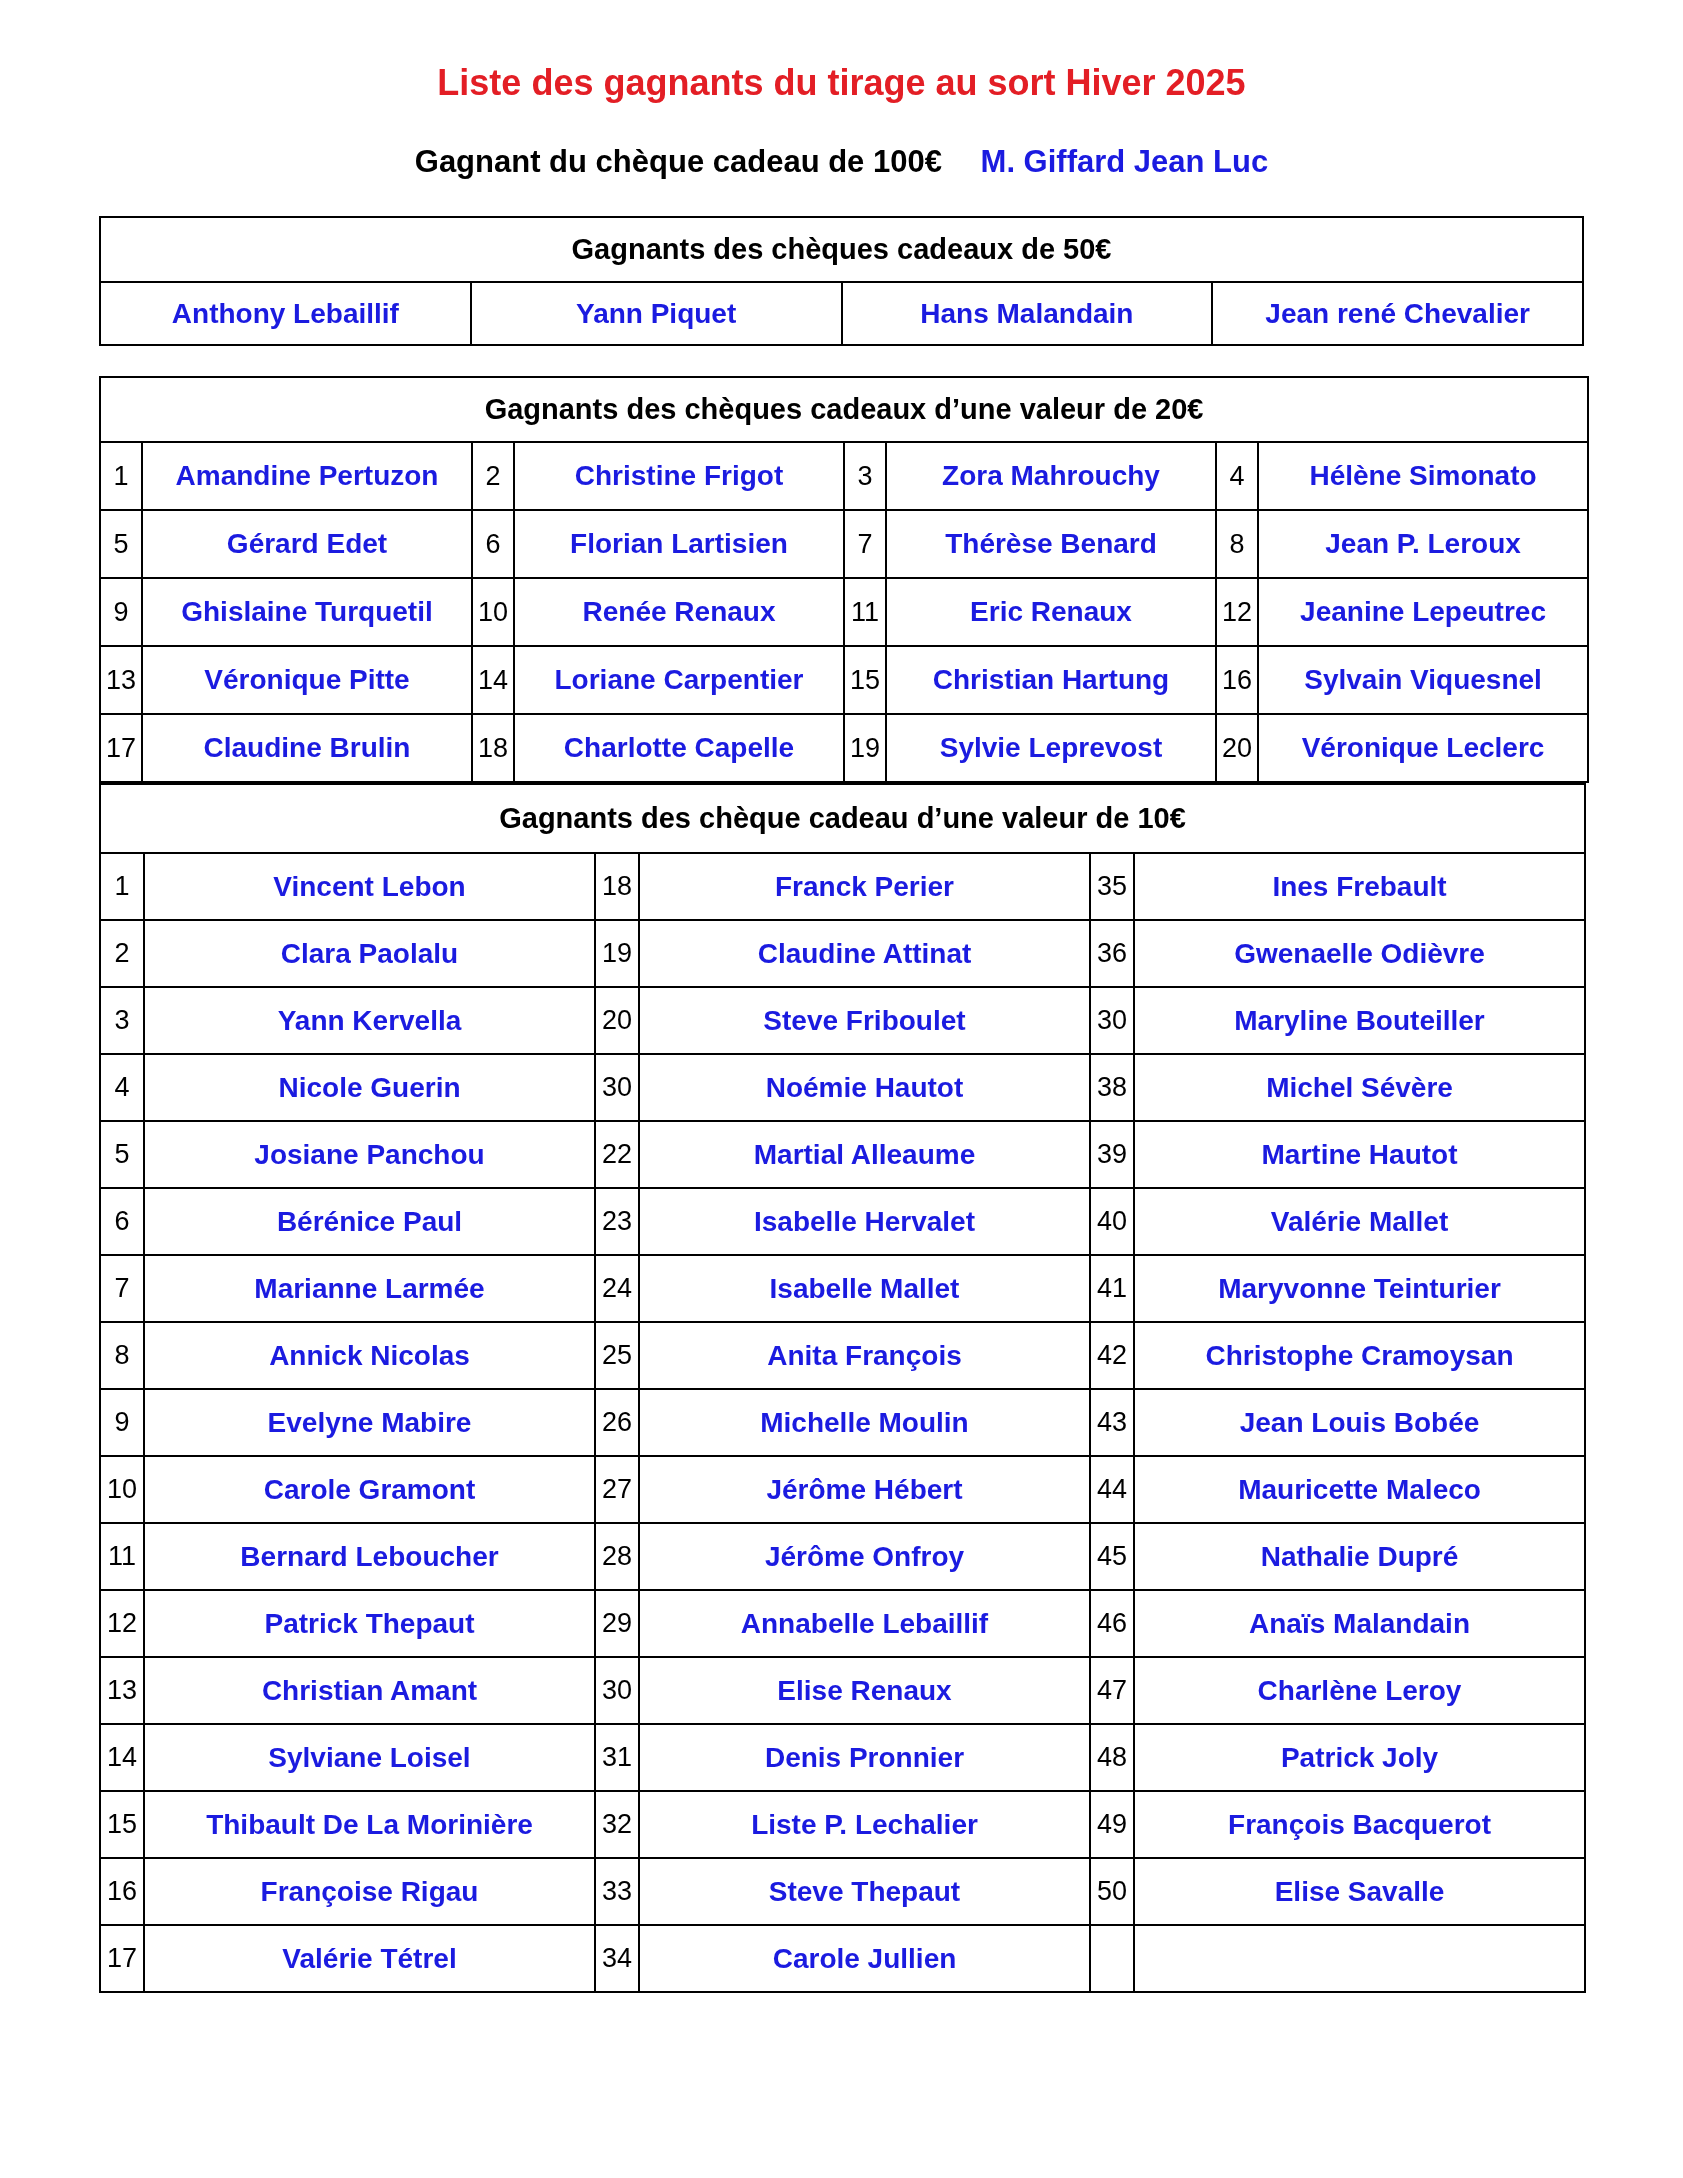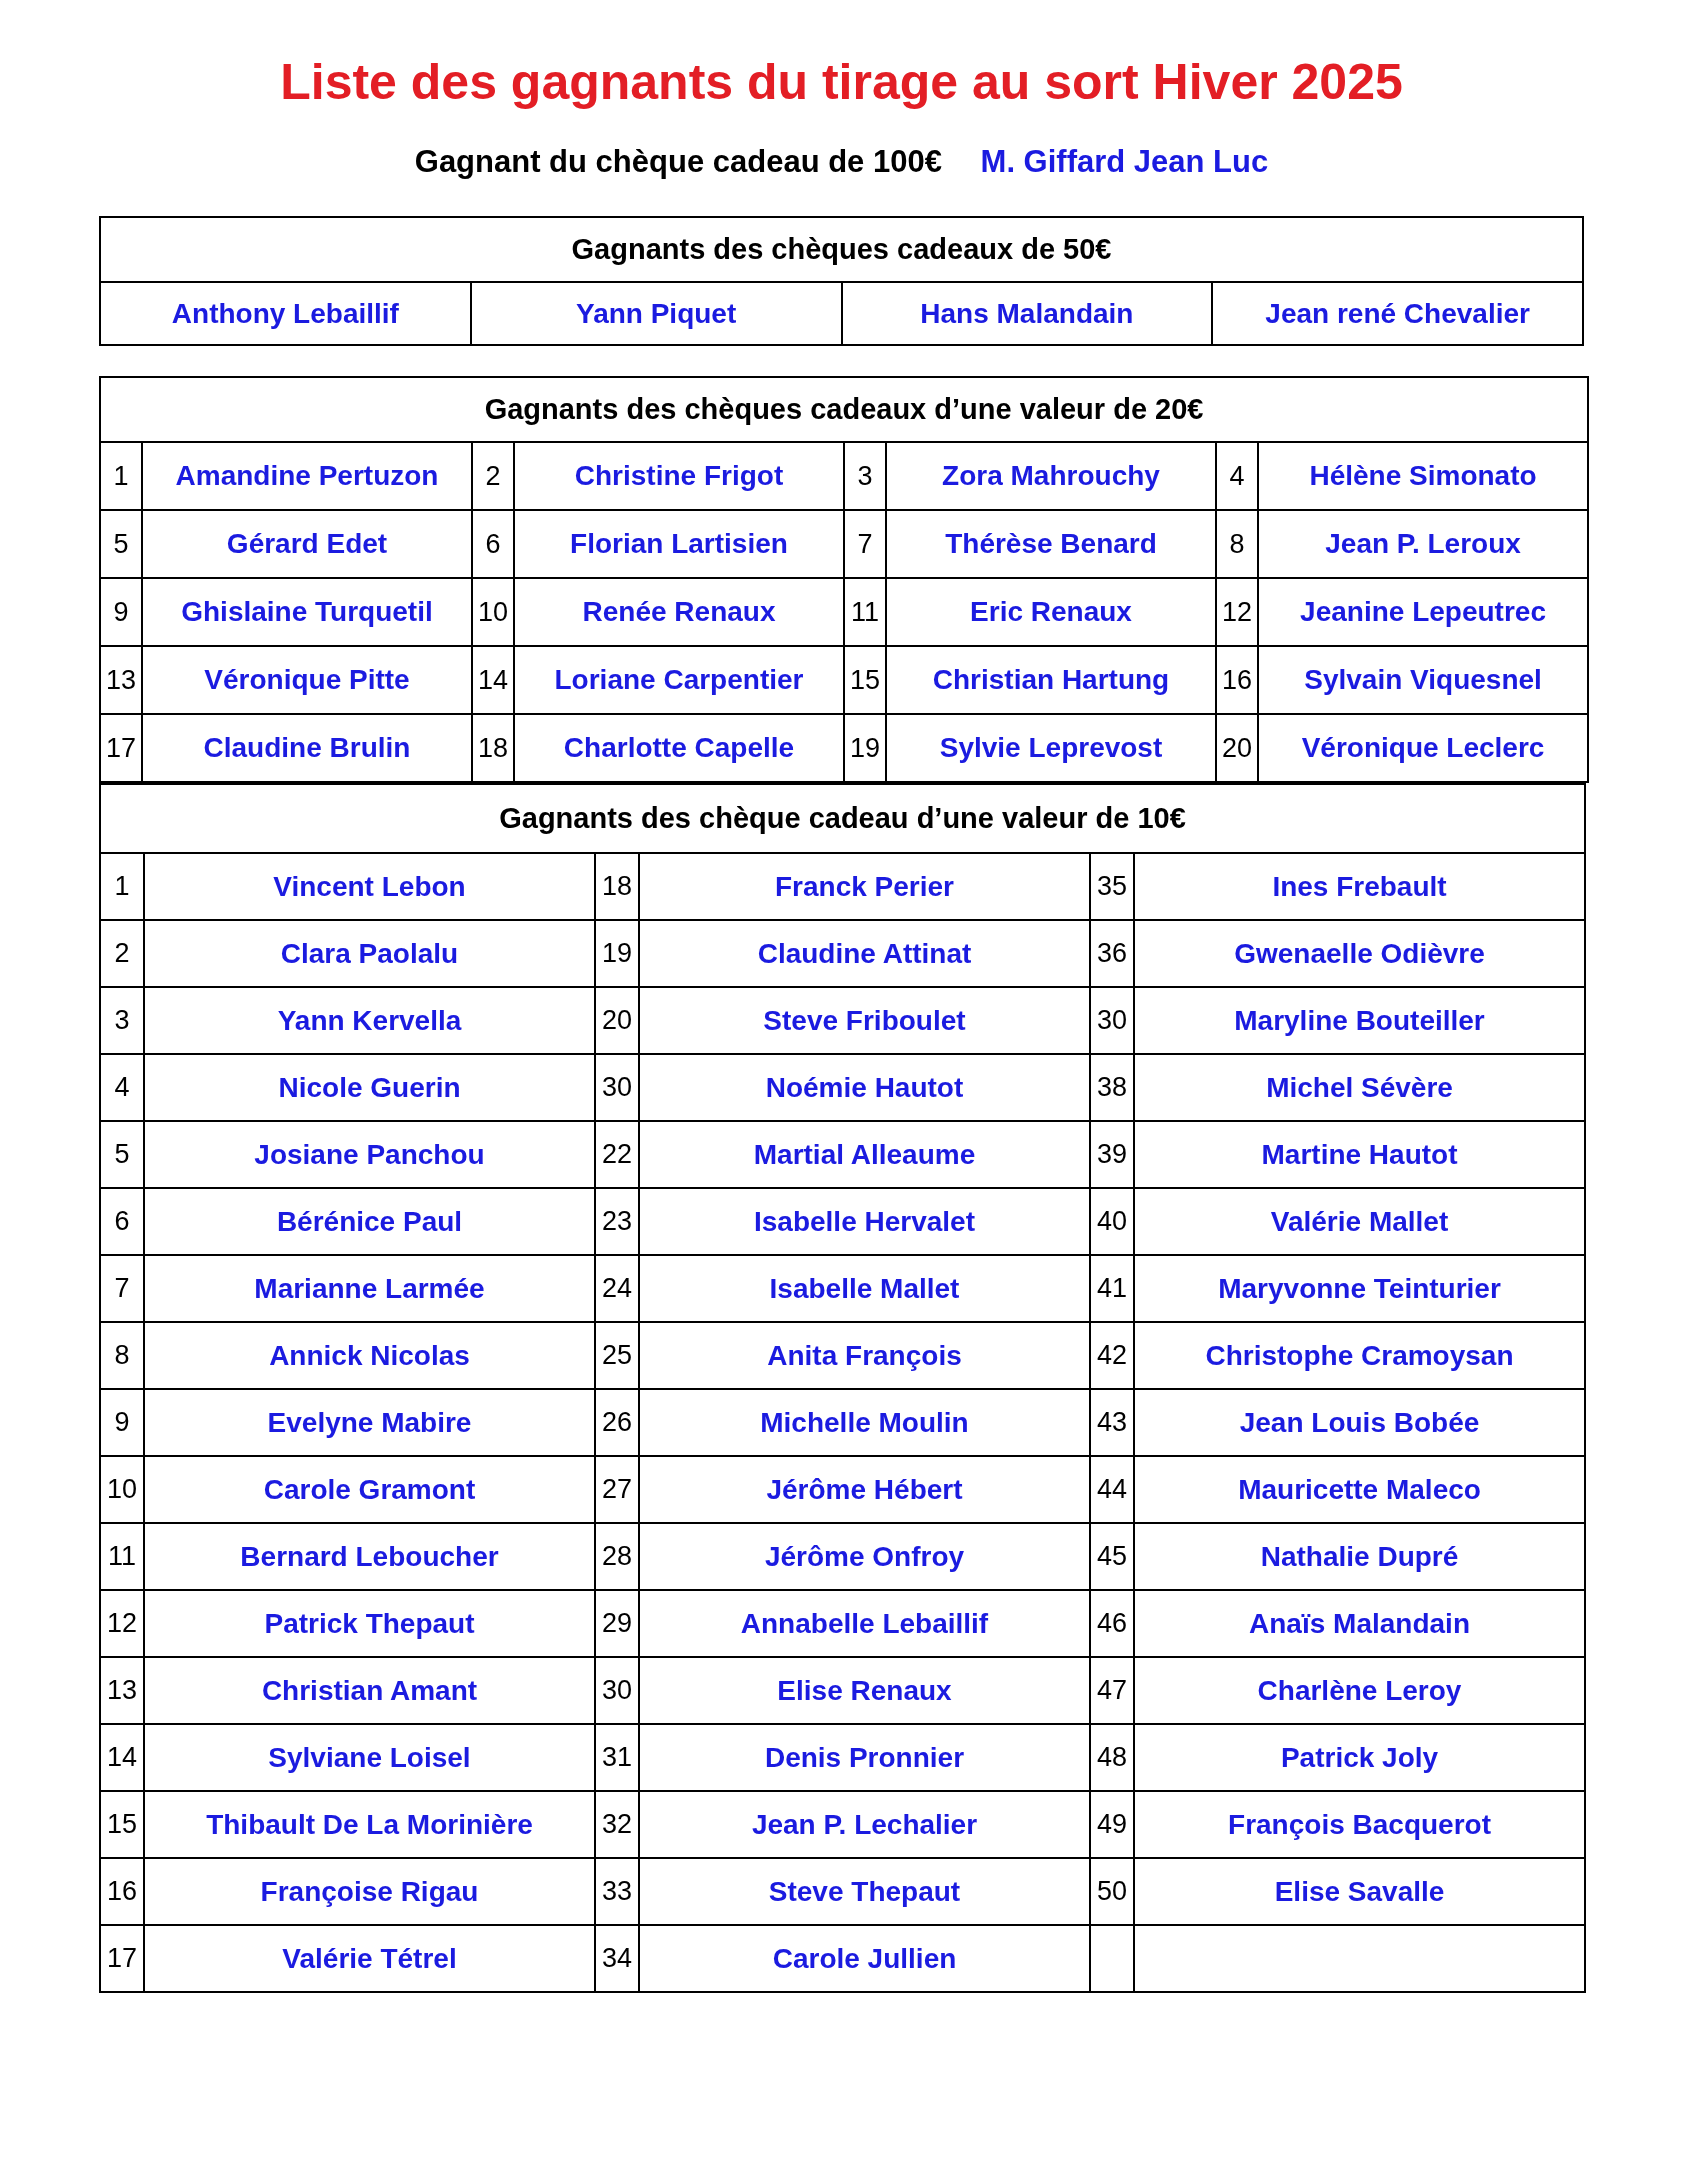--- a/index.html
+++ b/index.html
@@ -14,21 +14,21 @@
     width:1683px;height:2178px;box-sizing:border-box;
     padding:44px 99px 0;
     background:var(--page-bg);
     font-family:"Liberation Sans",sans-serif;
     color:var(--text-color);
   }
   .page-title{
     margin:10px 0 0;
     text-align:center;
     color:var(--title-color);
-    font-size:50px;
+    font-size:36px;
     font-weight:bold;
     line-height:57px;
   }
   .subtitle{
     margin-top:32px;
     text-align:center;
     font-size:31px;
     font-weight:bold;
     line-height:37px;
   }
@@ -303,21 +303,21 @@
           <td class="name">Sylviane Loisel</td>
           <td class="num">31</td>
           <td class="name">Denis Pronnier</td>
           <td class="num">48</td>
           <td class="name">Patrick Joly</td>
         </tr>
         <tr>
           <td class="num">15</td>
           <td class="name">Thibault De La Morinière</td>
           <td class="num">32</td>
-          <td class="name">Jean P. Lechalier</td>
+          <td class="name">Liste P. Lechalier</td>
           <td class="num">49</td>
           <td class="name">François Bacquerot</td>
         </tr>
         <tr>
           <td class="num">16</td>
           <td class="name">Françoise Rigau</td>
           <td class="num">33</td>
           <td class="name">Steve Thepaut</td>
           <td class="num">50</td>
           <td class="name">Elise Savalle</td>

